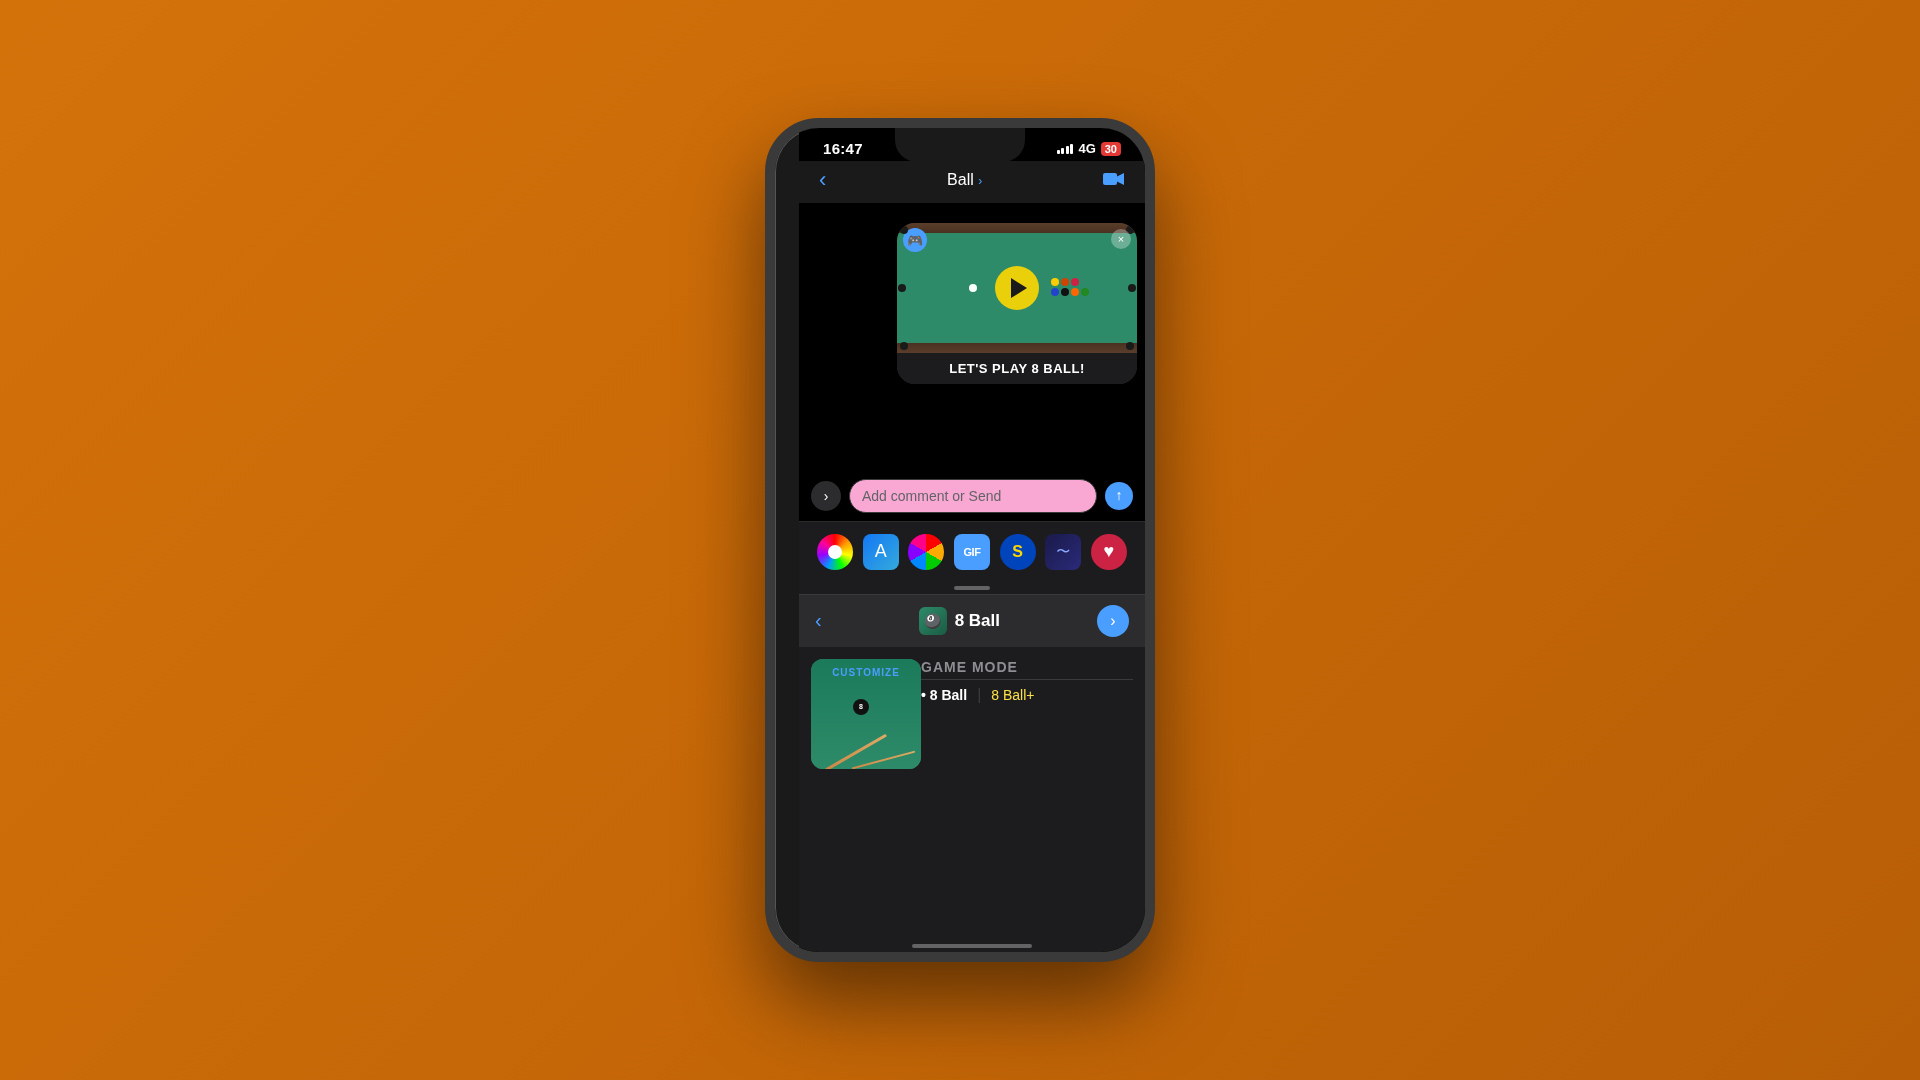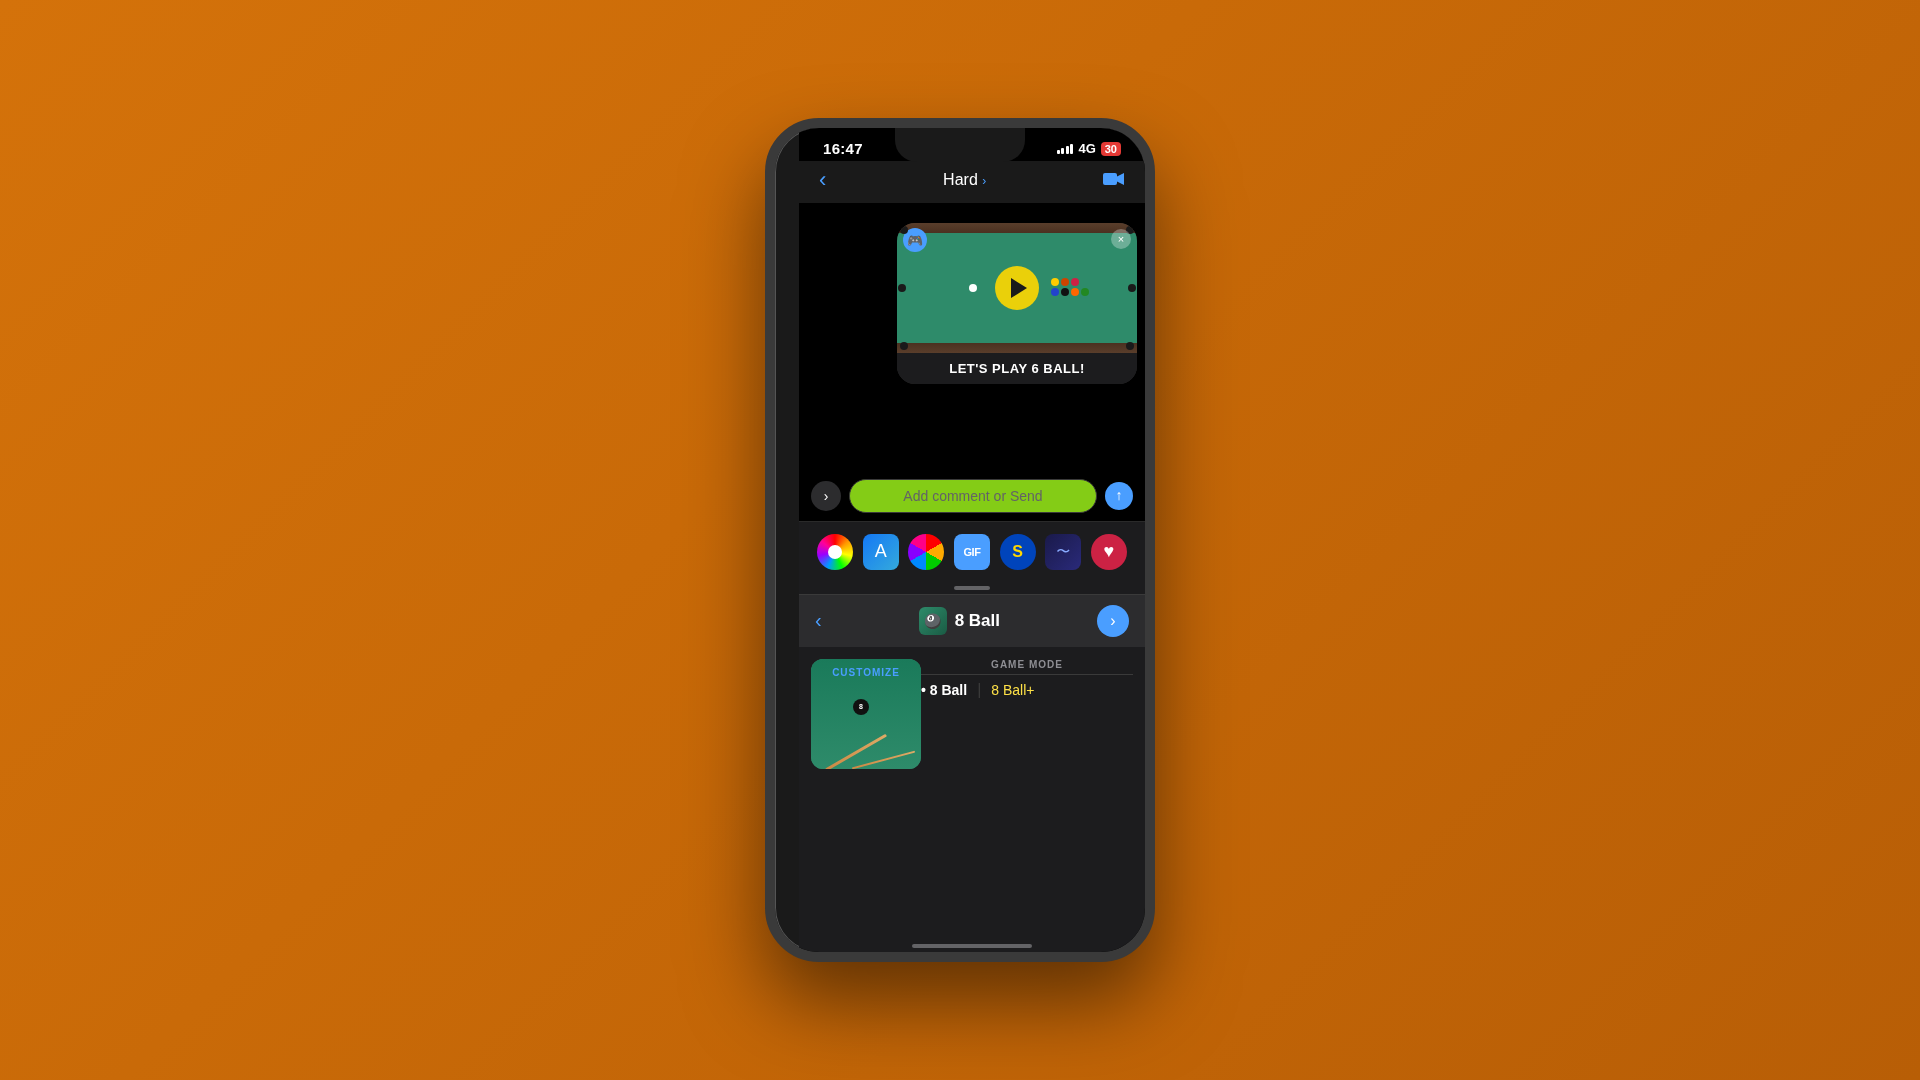--- a/index.html
+++ b/index.html
@@ -219,27 +219,27 @@
       display: flex;
       align-items: center;
       justify-content: center;
       color: white;
       font-size: 14px;
       cursor: pointer;
       flex-shrink: 0;
     }
     .input-field-container {
       flex: 1;
-      background: #84cc16;
+      background: #f9a8d4;
       border-radius: 20px;
       border: 1px solid #3a3a3a;
       padding: 8px 12px;
       display: flex;
       align-items: center;
-      justify-content: center;
+      justify-content: flex-start;
     }
     .input-placeholder {
       color: #636366;
       font-size: 14px;
     }
     .input-send-btn {
       width: 28px;
       height: 28px;
       background: #4a9eff;
       border-radius: 50%;
@@ -400,25 +400,24 @@
     }
 
     .game-settings {
       flex: 1;
     }
     .setting-group {
       margin-bottom: 10px;
     }
     .setting-label {
       color: #8e8e93;
-      font-size: 10px;
+      font-size: 14px;
       font-weight: 600;
       letter-spacing: 1px;
       margin-bottom: 4px;
-      text-align: center;
     }
     .setting-divider {
       height: 1px;
       background: #3a3a3a;
       margin-bottom: 6px;
     }
     .setting-options {
       display: flex;
       align-items: center;
       gap: 8px;
@@ -524,21 +523,21 @@
           <div class="signal-bar" style="height:10px;"></div>
         </div>
         <span style="font-size:13px;font-weight:600;color:white;">4G</span>
         <span class="battery-badge">30</span>
       </div>
     </div>
 
     <div class="nav-bar">
       <span class="nav-back-icon">‹</span>
       <span class="nav-title">
-        <span>Hard</span>
+        <span>Ball</span>
         <span class="nav-title-arrow"> ›</span>
       </span>
       <span class="nav-video-icon">
         <svg width="22" height="16" viewBox="0 0 22 16" fill="none">
           <rect x="0" y="2" width="14" height="12" rx="2" fill="#4a9eff"></rect>
           <path d="M14 5.5L21 2V14L14 10.5V5.5Z" fill="#4a9eff"></path>
         </svg>
       </span>
     </div>
 
@@ -567,21 +566,21 @@
                 <div class="pool-ball" style="background:#cc2244;"></div>
               </div>
               <div class="balls-row" style="justify-content:center;">
                 <div class="pool-ball" style="background:#2244cc;"></div>
                 <div class="pool-ball" style="background:#111;"></div>
                 <div class="pool-ball" style="background:#ff6600;"></div>
                 <div class="pool-ball" style="background:#228822;"></div>
               </div>
             </div>
           </div>
-          <div class="game-bubble-label">LET'S PLAY 6 BALL!</div>
+          <div class="game-bubble-label">LET'S PLAY 8 BALL!</div>
         </div>
       </div>
     </div>
 
     <div class="input-bar" style="background:#000;">
       <div class="input-expand-btn">›</div>
       <div class="input-field-container">
         <span class="input-placeholder">Add comment or Send</span>
       </div>
       <div class="input-send-btn">

